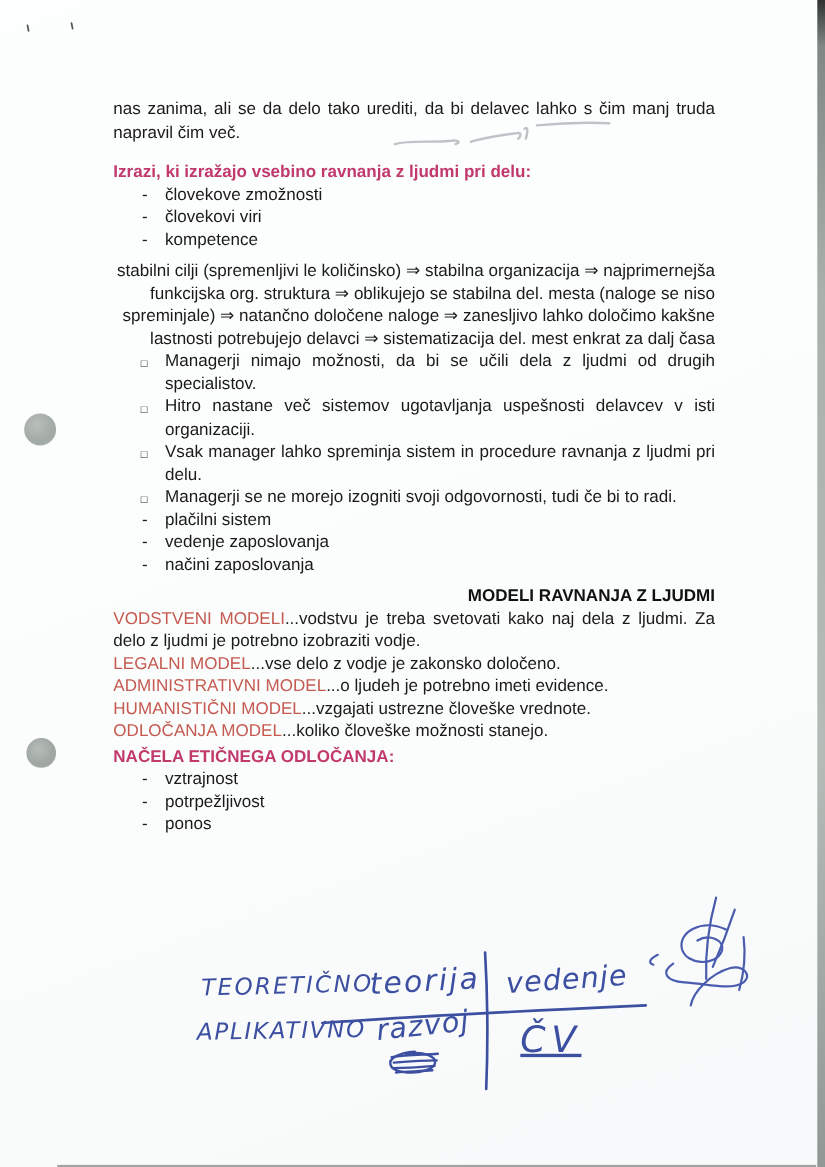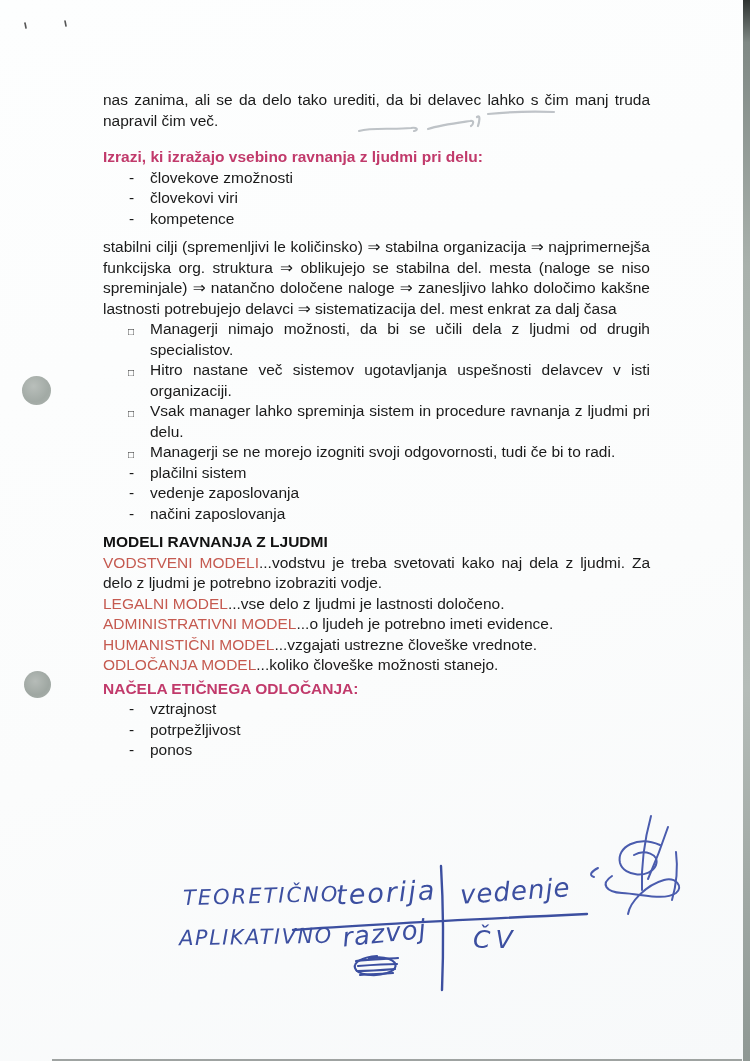--- a/index.html
+++ b/index.html
@@ -18,37 +18,37 @@
     background:radial-gradient(circle at 40% 35%, #b9bfbb 0%, #a2aaa5 60%, #acb3ae 100%);}
   .hole-2{left:24px;top:671px;width:27px;height:27px;
     background:radial-gradient(circle at 42% 38%, #b6bcb8 0%, #9fa7a2 60%, #aab1ac 100%);}
   
   .content{position:absolute;left:103px;top:90px;width:547px;
     font-size:15.5px;line-height:20.5px;color:#1a1a1a;}
   .just{text-align:justify;margin:0;}
   p{margin:0;}
   .h-pink{color:#c13a6b;font-weight:bold;}
   .h-black{color:#111;font-weight:bold;}
-  .mt16{margin-top:16px;}.mt8{margin-top:8px;}.mt29{margin-top:29px;}
+  .mt16{margin-top:16px;}.mt8{margin-top:8px;text-align:right;}.mt29{margin-top:29px;}
   .mt3{margin-top:3px;}
   .list{margin:0;}
   .li{position:relative;padding-left:47px;}
   .li .marker{position:absolute;left:26px;top:0;}
   .li .marker.sq{font-size:10px;top:3px;left:25px;}
   .li-text{text-align:justify;}
   .model-name{color:#c55a50;}
   
   .hw{position:absolute;color:#3c4fa0;font-family:"DejaVu Sans", sans-serif;
       font-style:italic;white-space:nowrap;}
   .hw-teo{left:183px;top:884px;font-size:21px;letter-spacing:2px;transform:rotate(-1.5deg);}
   .hw-teorija{left:336px;top:877px;font-size:27px;letter-spacing:2px;transform:rotate(-3deg);}
   .hw-vedenje{left:460px;top:876px;font-size:26px;letter-spacing:1px;transform:rotate(-4deg);}
   .hw-apl{left:179px;top:925px;font-size:21px;letter-spacing:1.5px;transform:rotate(-1deg);}
   .hw-razvoj{left:342px;top:918px;font-size:26px;letter-spacing:1px;transform:rotate(-6deg);}
-  .hw-cv{left:473px;top:925px;font-size:25px;letter-spacing:5px;}
+  .hw-cv{left:473px;top:925px;font-size:33px;letter-spacing:5px;text-decoration:underline;}
   svg.overlay{position:absolute;left:0;top:0;pointer-events:none;}
 </style>
 </head>
 <body>
 
 <div class="page">
 
   <div class="content">
 
     <p class="just">nas zanima, ali se da delo tako urediti, da bi delavec lahko s čim manj truda napravil čim več.</p>
@@ -101,21 +101,21 @@
       </div>
       <div class="li">
         <span class="marker">-</span>
         <span>načini zaposlovanja</span>
       </div>
     </div>
 
     <p class="h-black mt8">MODELI RAVNANJA Z LJUDMI</p>
     <div>
       <p class="just"><span class="model-name">VODSTVENI MODELI</span><span>...vodstvu je treba svetovati kako naj dela z ljudmi. Za delo z ljudmi je potrebno izobraziti vodje.</span></p>
-      <p class="just"><span class="model-name">LEGALNI MODEL</span><span>...vse delo z ljudmi je lastnosti določeno.</span></p>
+      <p class="just"><span class="model-name">LEGALNI MODEL</span><span>...vse delo z vodje je zakonsko določeno.</span></p>
       <p class="just"><span class="model-name">ADMINISTRATIVNI MODEL</span><span>...o ljudeh je potrebno imeti evidence.</span></p>
       <p class="just"><span class="model-name">HUMANISTIČNI MODEL</span><span>...vzgajati ustrezne človeške vrednote.</span></p>
       <p class="just"><span class="model-name">ODLOČANJA MODEL</span><span>...koliko človeške možnosti stanejo.</span></p>
     </div>
 
     <p class="h-pink mt3">NAČELA ETIČNEGA ODLOČANJA:</p>
     <div class="list">
       <div class="li">
         <span class="marker">-</span>
         <span>vztrajnost</span>

